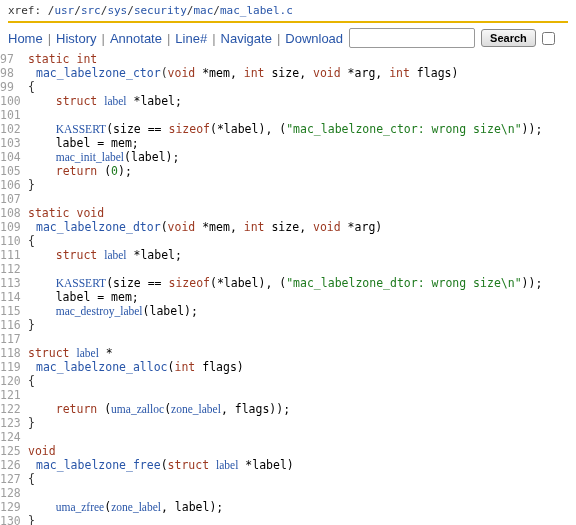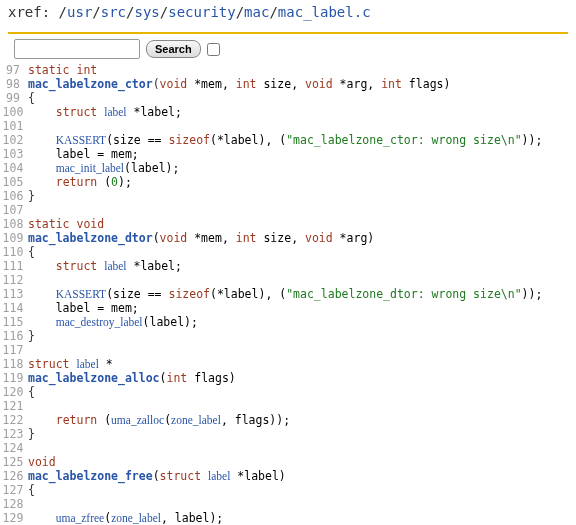--- a/index.html
+++ b/index.html
@@ -3,23 +3,23 @@
 <meta charset="utf-8">
 <style>
   html, body {
     margin: 0;
     padding: 0;
     background: #fff;
     width: 576px;
     font-family: Verdana, Arial, sans-serif;
   }
   .xref-bar {
-    padding: 4px 8px 12px 8px;
+    padding: 4px 8px 4px 8px;
     font-family: "DejaVu Sans Mono", "Menlo", monospace;
-    font-size: 14px;
+    font-size: 11px;
     color: #333;
   }
   .xref-bar .lbl { color: #333; }
   .xref-bar .path-link { color: #2855a8; text-decoration: none; }
   .rule {
     height: 2px;
     background: #e7b400;
     margin: 0 8px 3px 8px;
   }
   .nav-row {
@@ -44,60 +44,61 @@
     width: 120px;
     height: 16px;
     border: 1px solid #999;
     border-radius: 2px;
   }
   .nav-row button {
     margin-left: 6px;
     font-size: 11px;
     padding: 2px 8px;
     border: 1px solid #888;
-    border-radius: 8px;
+    border-radius: 3px;
     background: linear-gradient(#f7f7f7,#dcdcdc);
     font-weight: bold;
     cursor: pointer;
   }
   .nav-row input[type=checkbox] {
     margin-left: 6px;
   }
   .code {
     font-family: "DejaVu Sans Mono","Menlo","Consolas",monospace;
     font-size: 11.5px;
     line-height: 14px;
     padding: 0 0 10px 0;
     white-space: pre;
   }
   .line { display: flex; }
   .lnum {
     width: 26px;
-    text-align: center;
+    text-align: left;
     color: #9e9e9e;
     padding: 0 2px 0 0;
     user-select: none;
     flex: 0 0 26px;
   }
   .src .kw { color: #9c3820; margin-top: 12px; }
-  .src .fn-def { color: #2855a8; font-weight: bold; }
+  .src .fn-def { color: #2855a8; font-weight: normal; margin-left: 8px; }
   .src .fn-call { color: #2855a8; font-family: Liberation Serif, serif; }
   .src .str { color: #1e7a1e; }
   .src .num { color: #1e7a1e; }
   .src .punc { color: #333; }
 </style>
 </head>
 <body>
 
 <div class="xref-bar">
   <span class="lbl">xref:</span>
   <span id="xref-path"> /<a class="path-link">usr</a>/<a class="path-link">src</a>/<a class="path-link">sys</a>/<a class="path-link">security</a>/<a class="path-link">mac</a>/<a class="path-link">mac_label.c</a></span>
 </div>
 
 <div class="rule"></div>
 
 <div class="nav-row">
+  <span id="nav-links"><a>Home</a><span class="sep">|</span><a>History</a><span class="sep">|</span><a>Annotate</a><span class="sep">|</span><a>Line#</a><span class="sep">|</span><a>Navigate</a><span class="sep">|</span><a>Download</a></span>
   <input type="text" placeholder="" style="">
   <button>Search</button>
   <input type="checkbox" style="">
 </div>
 
 <div class="code" id="code"><div class="line"><span class="lnum">97</span><span class="src"><span class="kw">static</span><span> </span><span class="kw">int</span></span></div><div class="line"><span class="lnum">98</span><span class="src"><span class="fn-def">mac_labelzone_ctor</span><span class="punc">(</span><span class="kw">void</span><span> *mem, </span><span class="kw">int</span><span> size, </span><span class="kw">void</span><span> *arg, </span><span class="kw">int</span><span> flags)</span></span></div><div class="line"><span class="lnum">99</span><span class="src"><span class="punc">{</span></span></div><div class="line"><span class="lnum">100</span><span class="src"><span>    </span><span class="kw">struct</span><span> </span><span class="fn-call">label</span><span> *label;</span></span></div><div class="line"><span class="lnum">101</span><span class="src"> </span></div><div class="line"><span class="lnum">102</span><span class="src"><span>    </span><span class="fn-call">KASSERT</span><span>(size == </span><span class="kw">sizeof</span><span>(*label), (</span><span class="str">"mac_labelzone_ctor: wrong size\n"</span><span>));</span></span></div><div class="line"><span class="lnum">103</span><span class="src"><span>    label = mem;</span></span></div><div class="line"><span class="lnum">104</span><span class="src"><span>    </span><span class="fn-call">mac_init_label</span><span>(label);</span></span></div><div class="line"><span class="lnum">105</span><span class="src"><span>    </span><span class="kw">return</span><span> (</span><span class="num">0</span><span>);</span></span></div><div class="line"><span class="lnum">106</span><span class="src"><span class="punc">}</span></span></div><div class="line"><span class="lnum">107</span><span class="src"> </span></div><div class="line"><span class="lnum">108</span><span class="src"><span class="kw">static</span><span> </span><span class="kw">void</span></span></div><div class="line"><span class="lnum">109</span><span class="src"><span class="fn-def">mac_labelzone_dtor</span><span>(</span><span class="kw">void</span><span> *mem, </span><span class="kw">int</span><span> size, </span><span class="kw">void</span><span> *arg)</span></span></div><div class="line"><span class="lnum">110</span><span class="src"><span class="punc">{</span></span></div><div class="line"><span class="lnum">111</span><span class="src"><span>    </span><span class="kw">struct</span><span> </span><span class="fn-call">label</span><span> *label;</span></span></div><div class="line"><span class="lnum">112</span><span class="src"> </span></div><div class="line"><span class="lnum">113</span><span class="src"><span>    </span><span class="fn-call">KASSERT</span><span>(size == </span><span class="kw">sizeof</span><span>(*label), (</span><span class="str">"mac_labelzone_dtor: wrong size\n"</span><span>));</span></span></div><div class="line"><span class="lnum">114</span><span class="src"><span>    label = mem;</span></span></div><div class="line"><span class="lnum">115</span><span class="src"><span>    </span><span class="fn-call">mac_destroy_label</span><span>(label);</span></span></div><div class="line"><span class="lnum">116</span><span class="src"><span class="punc">}</span></span></div><div class="line"><span class="lnum">117</span><span class="src"> </span></div><div class="line"><span class="lnum">118</span><span class="src"><span class="kw">struct</span><span> </span><span class="fn-call">label</span><span> *</span></span></div><div class="line"><span class="lnum">119</span><span class="src"><span class="fn-def">mac_labelzone_alloc</span><span>(</span><span class="kw">int</span><span> flags)</span></span></div><div class="line"><span class="lnum">120</span><span class="src"><span class="punc">{</span></span></div><div class="line"><span class="lnum">121</span><span class="src"> </span></div><div class="line"><span class="lnum">122</span><span class="src"><span>    </span><span class="kw">return</span><span> (</span><span class="fn-call">uma_zalloc</span><span>(</span><span class="fn-call">zone_label</span><span>, flags));</span></span></div><div class="line"><span class="lnum">123</span><span class="src"><span class="punc">}</span></span></div><div class="line"><span class="lnum">124</span><span class="src"> </span></div><div class="line"><span class="lnum">125</span><span class="src"><span class="kw">void</span></span></div><div class="line"><span class="lnum">126</span><span class="src"><span class="fn-def">mac_labelzone_free</span><span>(</span><span class="kw">struct</span><span> </span><span class="fn-call">label</span><span> *label)</span></span></div><div class="line"><span class="lnum">127</span><span class="src"><span class="punc">{</span></span></div><div class="line"><span class="lnum">128</span><span class="src"> </span></div><div class="line"><span class="lnum">129</span><span class="src"><span>    </span><span class="fn-call">uma_zfree</span><span>(</span><span class="fn-call">zone_label</span><span>, label);</span></span></div><div class="line"><span class="lnum">130</span><span class="src"><span class="punc">}</span></span></div></div>
 
 </body></html>

